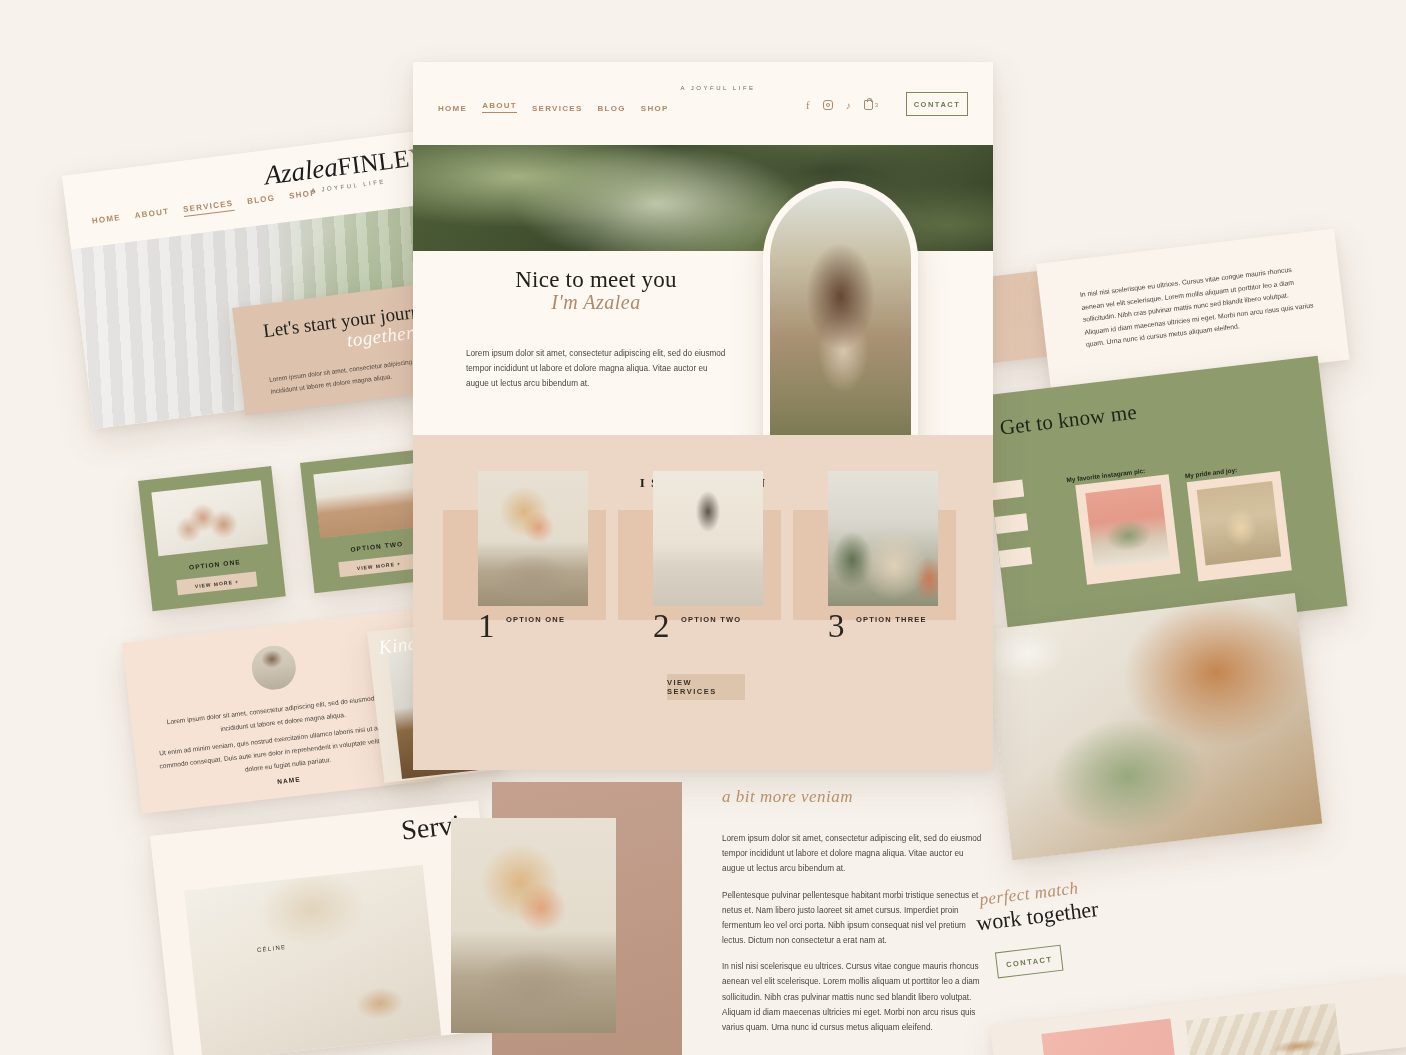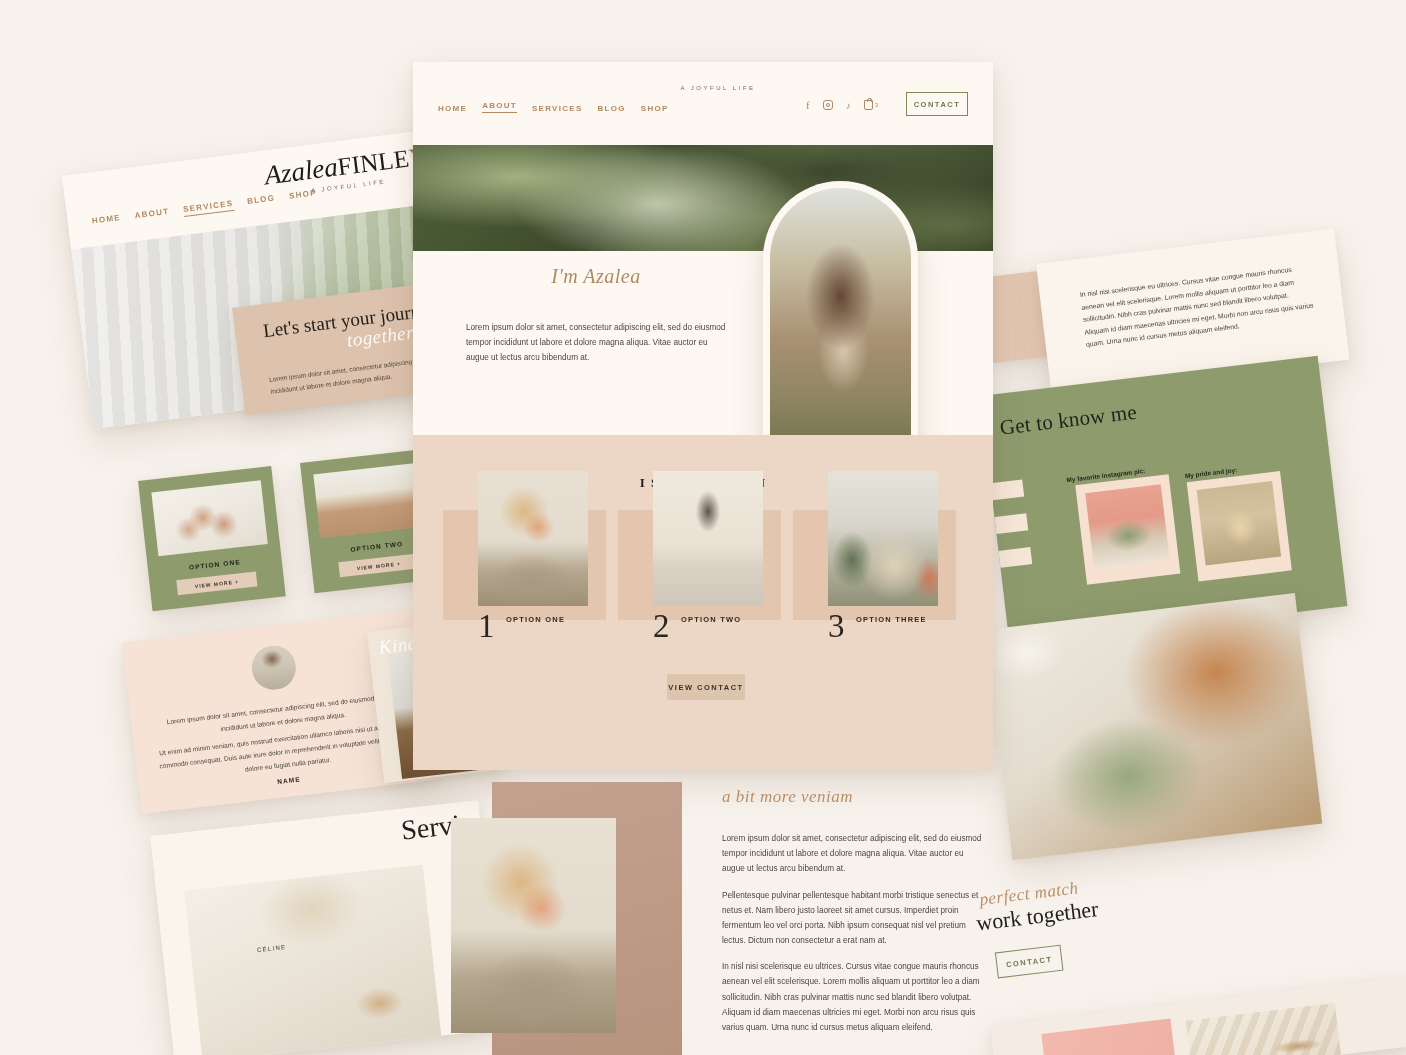--- a/index.html
+++ b/index.html
@@ -274,20 +274,21 @@
       <div class="btn-outline" style="position:absolute; right:25px; top:30px; width:62px; height:24px;">CONTACT</div>
     </div>
 
     <div class="ph ph-leaves" style="position:absolute; left:0; top:83px; width:100%; height:106px;"></div>
 
     <div class="arch shadowy" style="position:absolute; left:350px; top:119px; width:155px; height:285px; background:#fdf8f2; padding:0;">
       <div class="ph ph-portrait" style="position:absolute; left:7px; top:7px; right:7px; bottom:7px; border-radius:999px 999px 0 0;"></div>
     </div>
 
     <div style="position:absolute; left:53px; top:205px; width:260px;">
+      <div class="serif" style="font-size:23px; color:#22201d; letter-spacing:.01em; text-align:center;">Nice to meet you</div>
       <div class="script" style="font-size:20px; color:#b08a64; text-align:center; margin-top:-2px;font-family:Liberation Serif, serif;">I'm Azalea</div>
       <div class="body-copy" style="margin-top:32px;">Lorem ipsum dolor sit amet, consectetur adipiscing elit, sed do eiusmod tempor incididunt ut labore et dolore magna aliqua. Vitae auctor eu augue ut lectus arcu bibendum at.</div>
     </div>
 
     <div style="position:absolute; left:0; top:373px; width:100%; height:335px; background:#ecd7c6;">
 
       <div class="sec-title" style="position:absolute; left:0; top:40px; width:100%; text-align:center;">I SPECIALISE IN</div>
 
       <div style="position:absolute; left:30px; top:75px; width:163px; height:110px; background:#e4c5ae;"></div>
       <div class="ph ph-flowers" style="position:absolute; left:65px; top:36px; width:110px; height:135px;"></div>
@@ -297,21 +298,21 @@
       <div style="position:absolute; left:205px; top:75px; width:163px; height:110px; background:#e4c5ae;"></div>
       <div class="ph ph-vase" style="position:absolute; left:240px; top:36px; width:110px; height:135px;"></div>
       <div class="big-num" style="position:absolute; left:240px; top:178px;">2</div>
       <div class="spec-label" style="position:absolute; left:268px; top:180px;">OPTION TWO</div>
 
       <div style="position:absolute; left:380px; top:75px; width:163px; height:110px; background:#e4c5ae;"></div>
       <div class="ph ph-dried" style="position:absolute; left:415px; top:36px; width:110px; height:135px;"></div>
       <div class="big-num" style="position:absolute; left:415px; top:178px;">3</div>
       <div class="spec-label" style="position:absolute; left:443px; top:180px;">OPTION THREE</div>
 
-      <div class="btn-solid" style="position:absolute; left:254px; top:239px; width:78px; height:26px;">VIEW CONTACT</div>
+      <div class="btn-solid" style="position:absolute; left:254px; top:239px; width:78px; height:26px;">VIEW SERVICES</div>
     </div>
   </div>
 
   <div style="position:absolute; left:440px; top:782px; width:555px; height:280px;">
 
     <div style="position:absolute; left:52px; top:0; width:190px; height:275px; background:linear-gradient(165deg,#c4a08f 0%,#b8947f 100%);"></div>
     <div class="ph ph-flowers" style="position:absolute; left:11px; top:36px; width:165px; height:215px;"></div>
 
     <div style="position:absolute; left:282px; top:5px; width:260px;">
       <div class="script" style="font-size:17px; color:#b98f68;">a bit more veniam</div>

